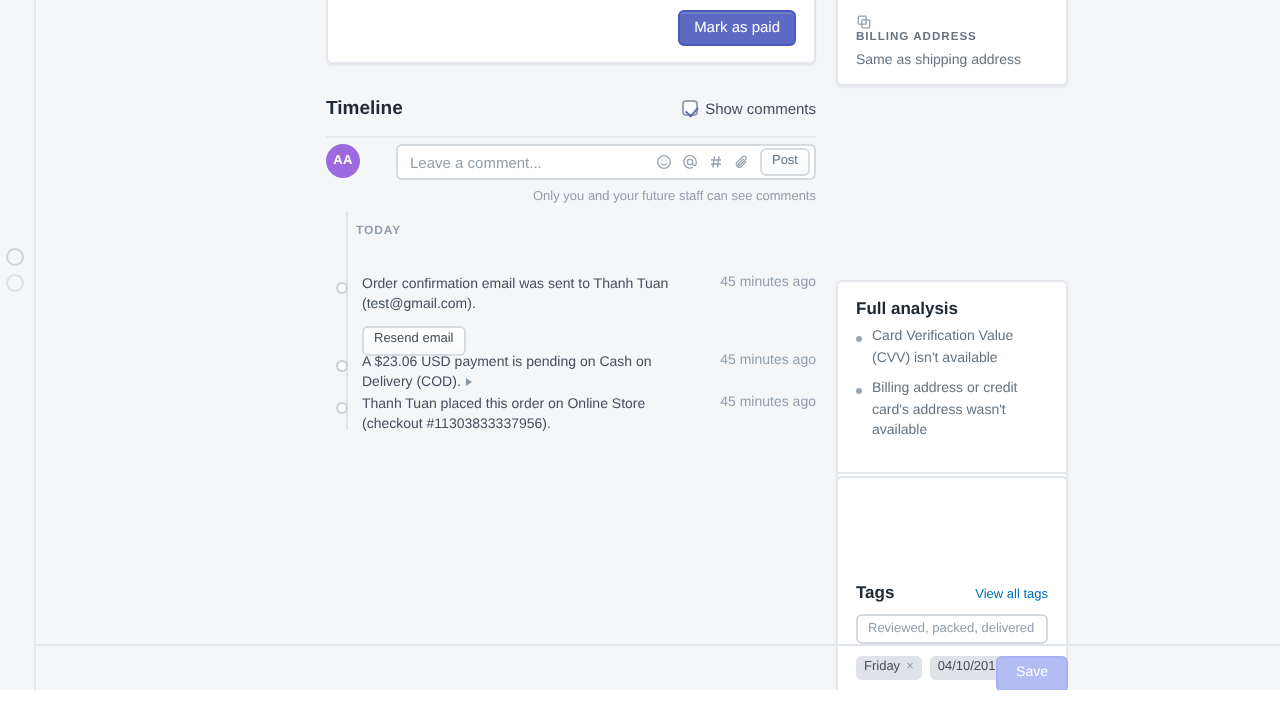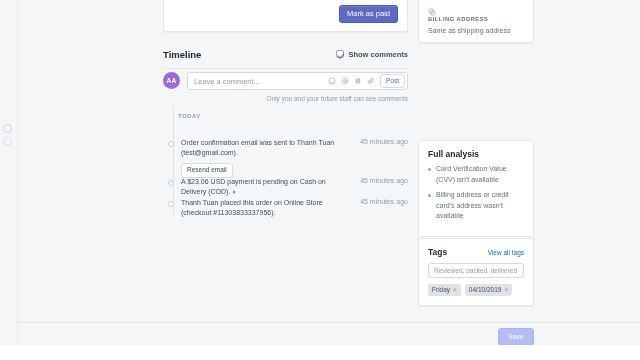--- a/index.html
+++ b/index.html
@@ -60,21 +60,21 @@
     box-shadow: inset 0 1px 0 rgba(255,255,255,.12);
   }
 
   
   .tl-header {
     position: absolute; left: 163px; top: 44px;
     width: 245px; height: 20px;
     display: flex; align-items: center; justify-content: space-between;
   }
   .tl-title { font-size: 9.5px; font-weight: bold; color: #212b36; text-align: right; }
-  .tl-showcomments { display: flex; align-items: center; gap: 4px; cursor: pointer; font-weight: bold; }
+  .tl-showcomments { display: flex; align-items: center; gap: 4px; cursor: pointer; }
   .cb {
     width: 8px; height: 8px;
     border: 1px solid #9aa5b1;
     border-radius: 2px;
     background: #fff;
     position: relative;
     flex: none;
   }
   .cb::after {
     content: "";
@@ -90,21 +90,21 @@
     position: absolute; left: 163px;
     width: 245px; height: 1px;
     background: #e6e9ee;
   }
   .hr.top { top: 68px; }
 
   
   .composer-row {
     position: absolute; left: 163px; top: 72px;
     width: 245px;
-    display: flex; align-items: flex-start; gap: 7px;
+    display: flex; align-items: flex-start; gap: 18px;
   }
   .avatar {
     width: 17px; height: 17px;
     border-radius: 50%;
     background: #9c6ade;
     color: #fff;
     font-size: 6.5px; font-weight: bold;
     display: flex; align-items: center; justify-content: center;
     flex: none;
     letter-spacing: .2px;
@@ -251,21 +251,21 @@
     width: 3px; height: 3px; border-radius: 50%;
     background: #9aa5b1;
   }
   .card-footer {
     border-top: 1px solid #e6e9ee;
     text-align: center;
     padding: 7px 0;
   }
   .card-footer a { font-size: 7px; }
 
-  .tags-head { display: flex; align-items: center; justify-content: space-between; }
+  .tags-head { display: flex; align-items: flex-end; justify-content: space-between; margin-top: 44px; }
   .tags-head .link { font-size: 6.5px; }
   .tag-input {
     margin-top: 6px;
     width: 100%;
     height: 15px;
     border: 1px solid #d5dade;
     border-radius: 3px;
     padding: 0 5px;
     font-family: "Liberation Sans", sans-serif;
     font-size: 6.5px;

